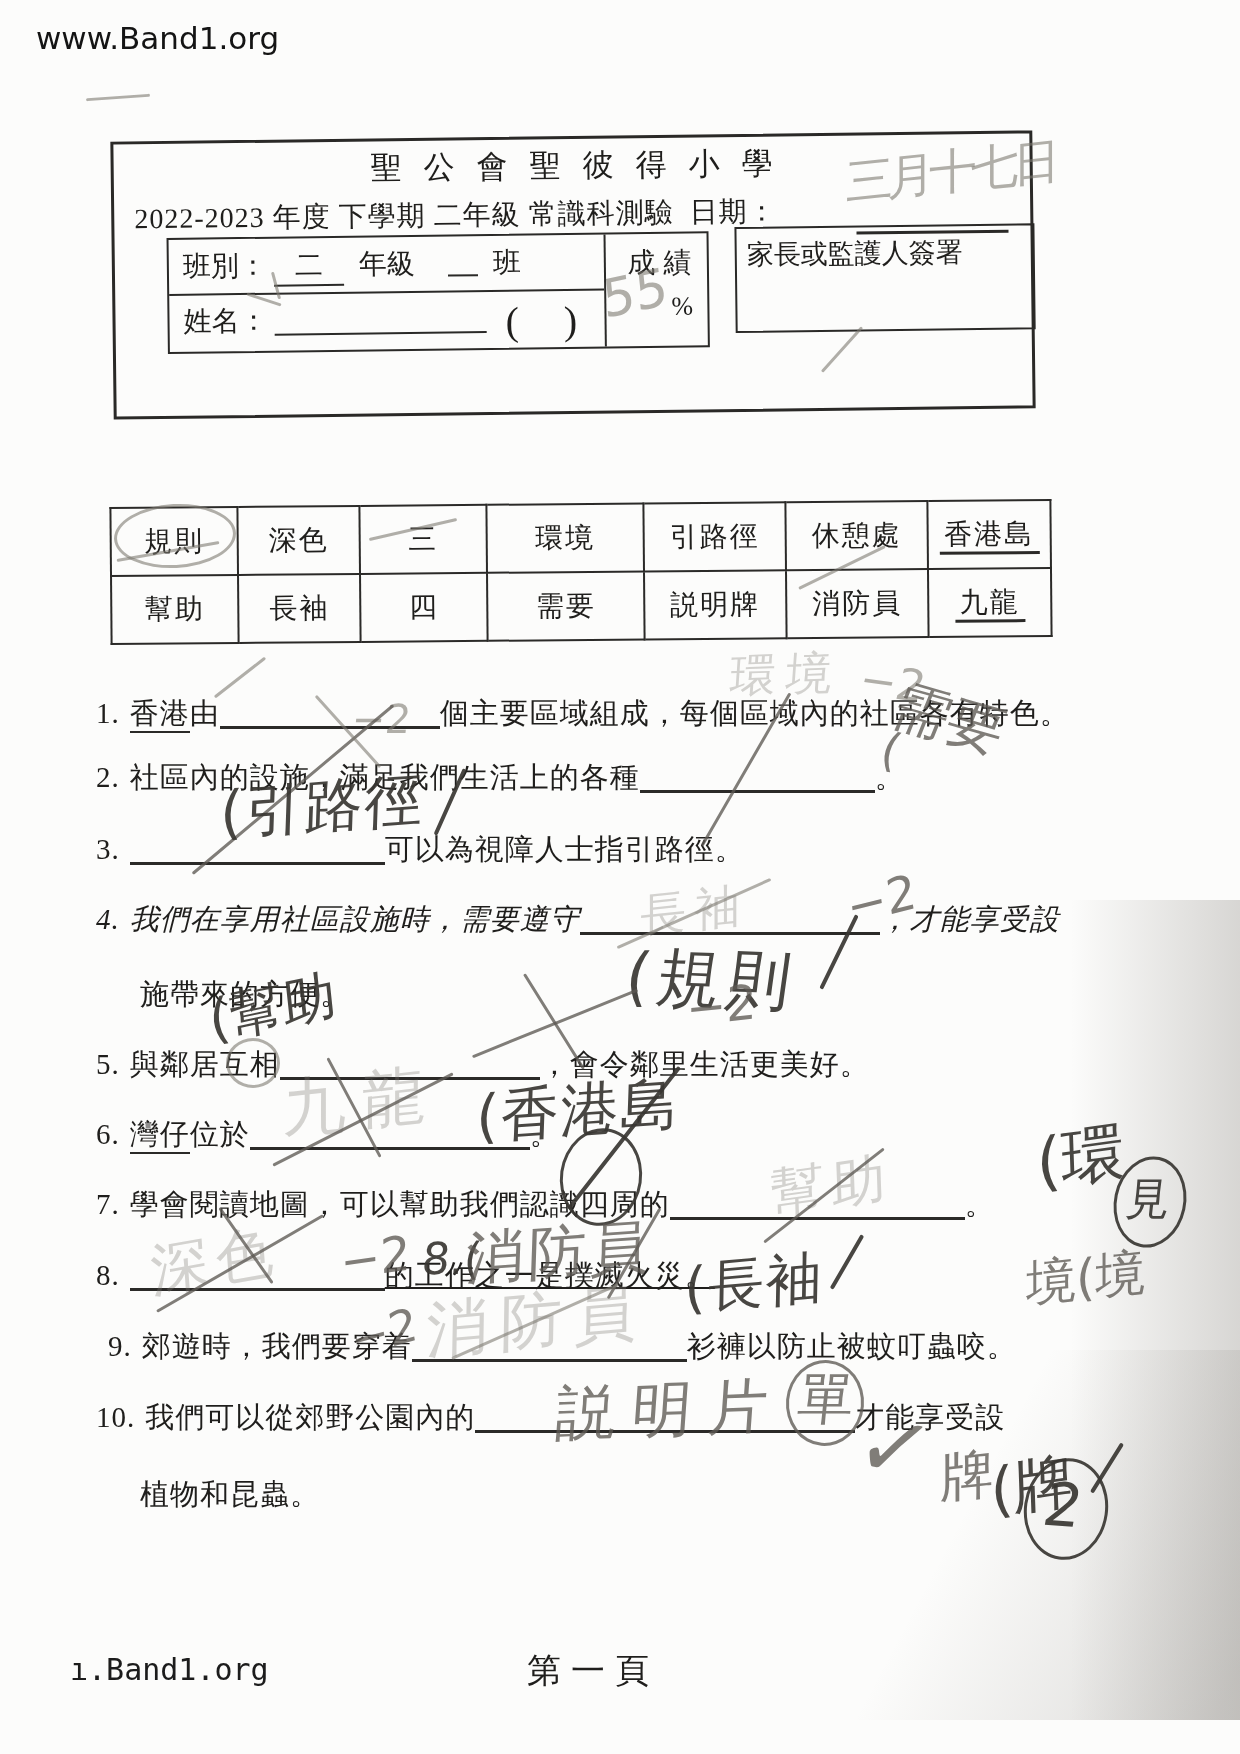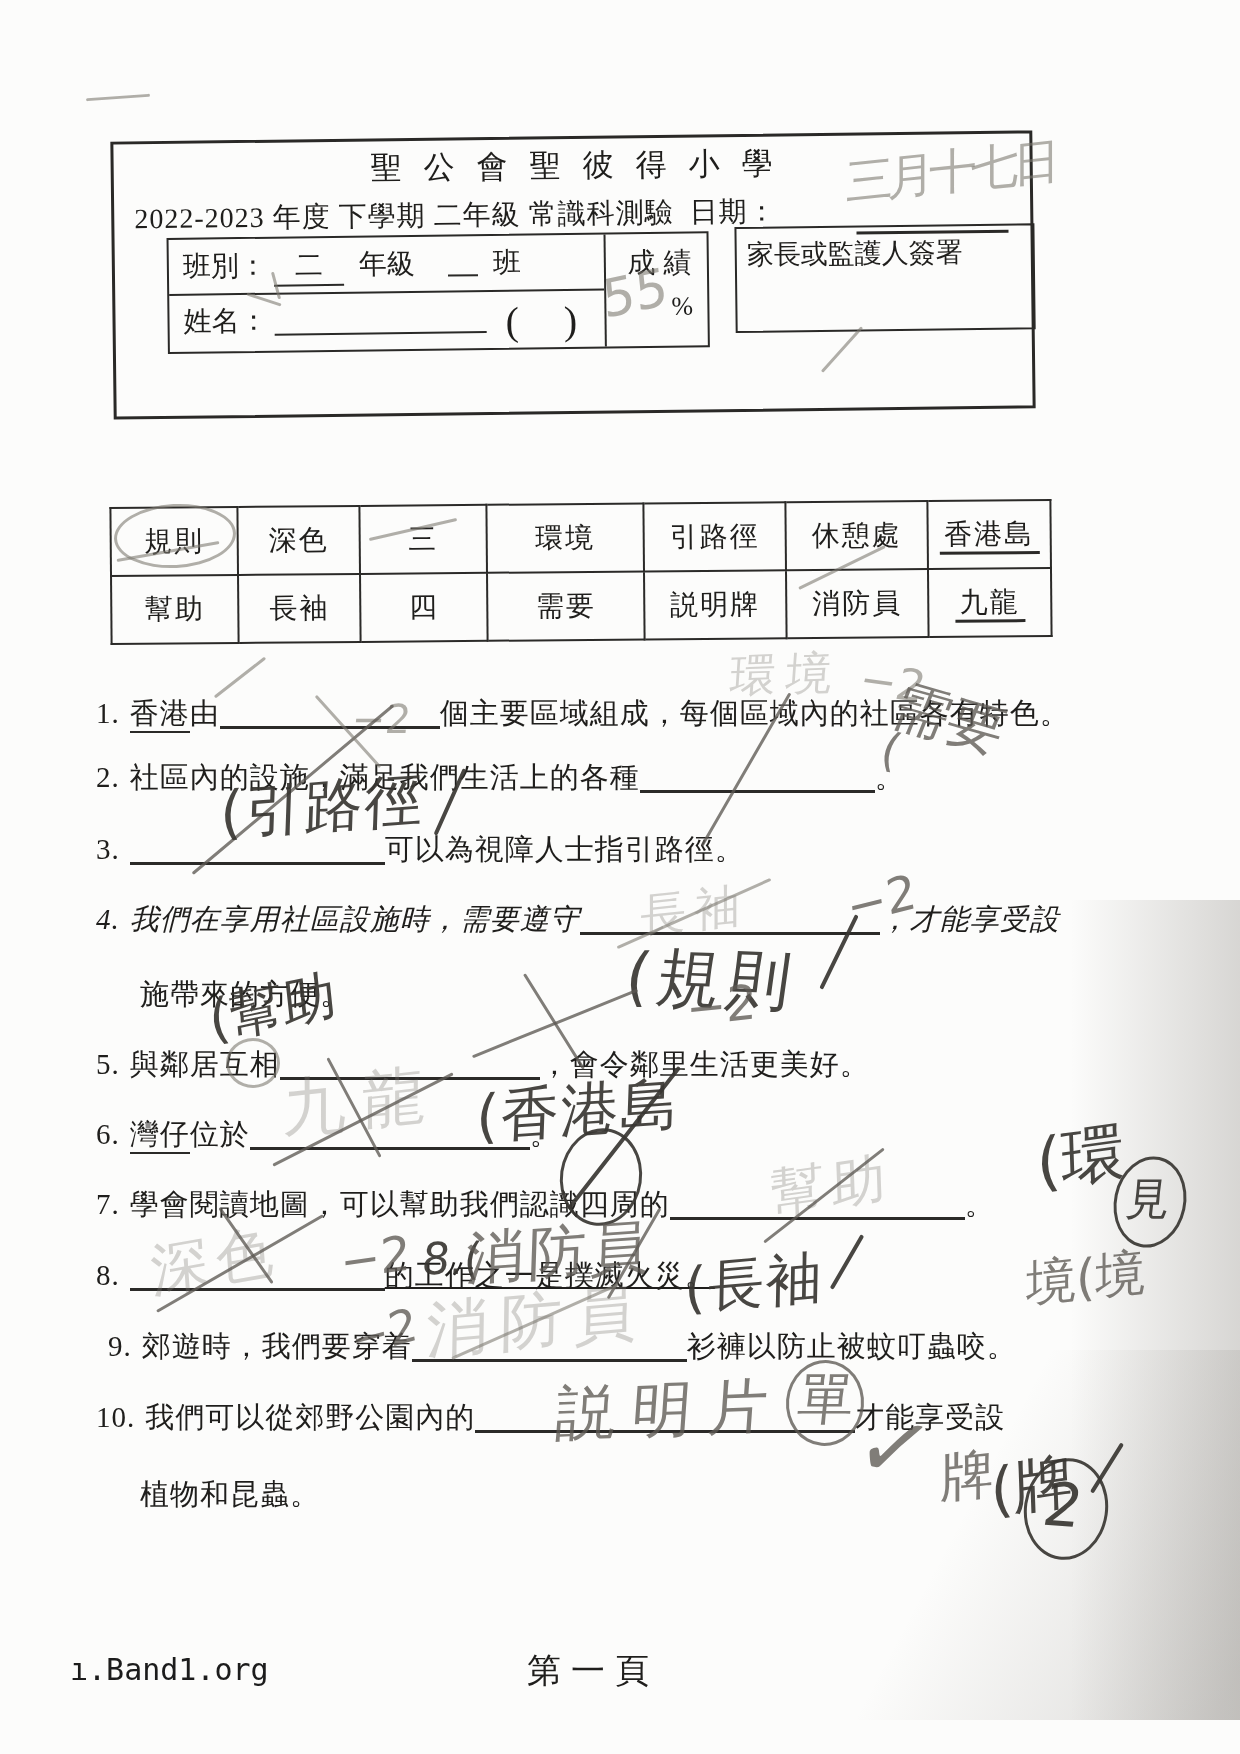--- a/index.html
+++ b/index.html
@@ -61,20 +61,21 @@
   .ink-dark{color:rgba(56,54,50,.92);}
 </style>
 </head>
 <body>
 
 <div class="page">
 
   <div class="abs shade-right"></div>
   <div class="abs shade-corner"></div>
 
+  <div class="abs wm-top">www.Band1.org</div>
   <div class="abs wm-bottom">ı.Band1.org</div>
 
   <div class="abs header-box">
     <div class="abs school">聖公會聖彼得小學</div>
     <div class="abs exam-line">
       <span>2022-2023 年度 下學期 二年級 常識科測驗</span>
       <span class="mid-gap">日期：</span>
     </div>
     <div class="abs date-underline"></div>
 

